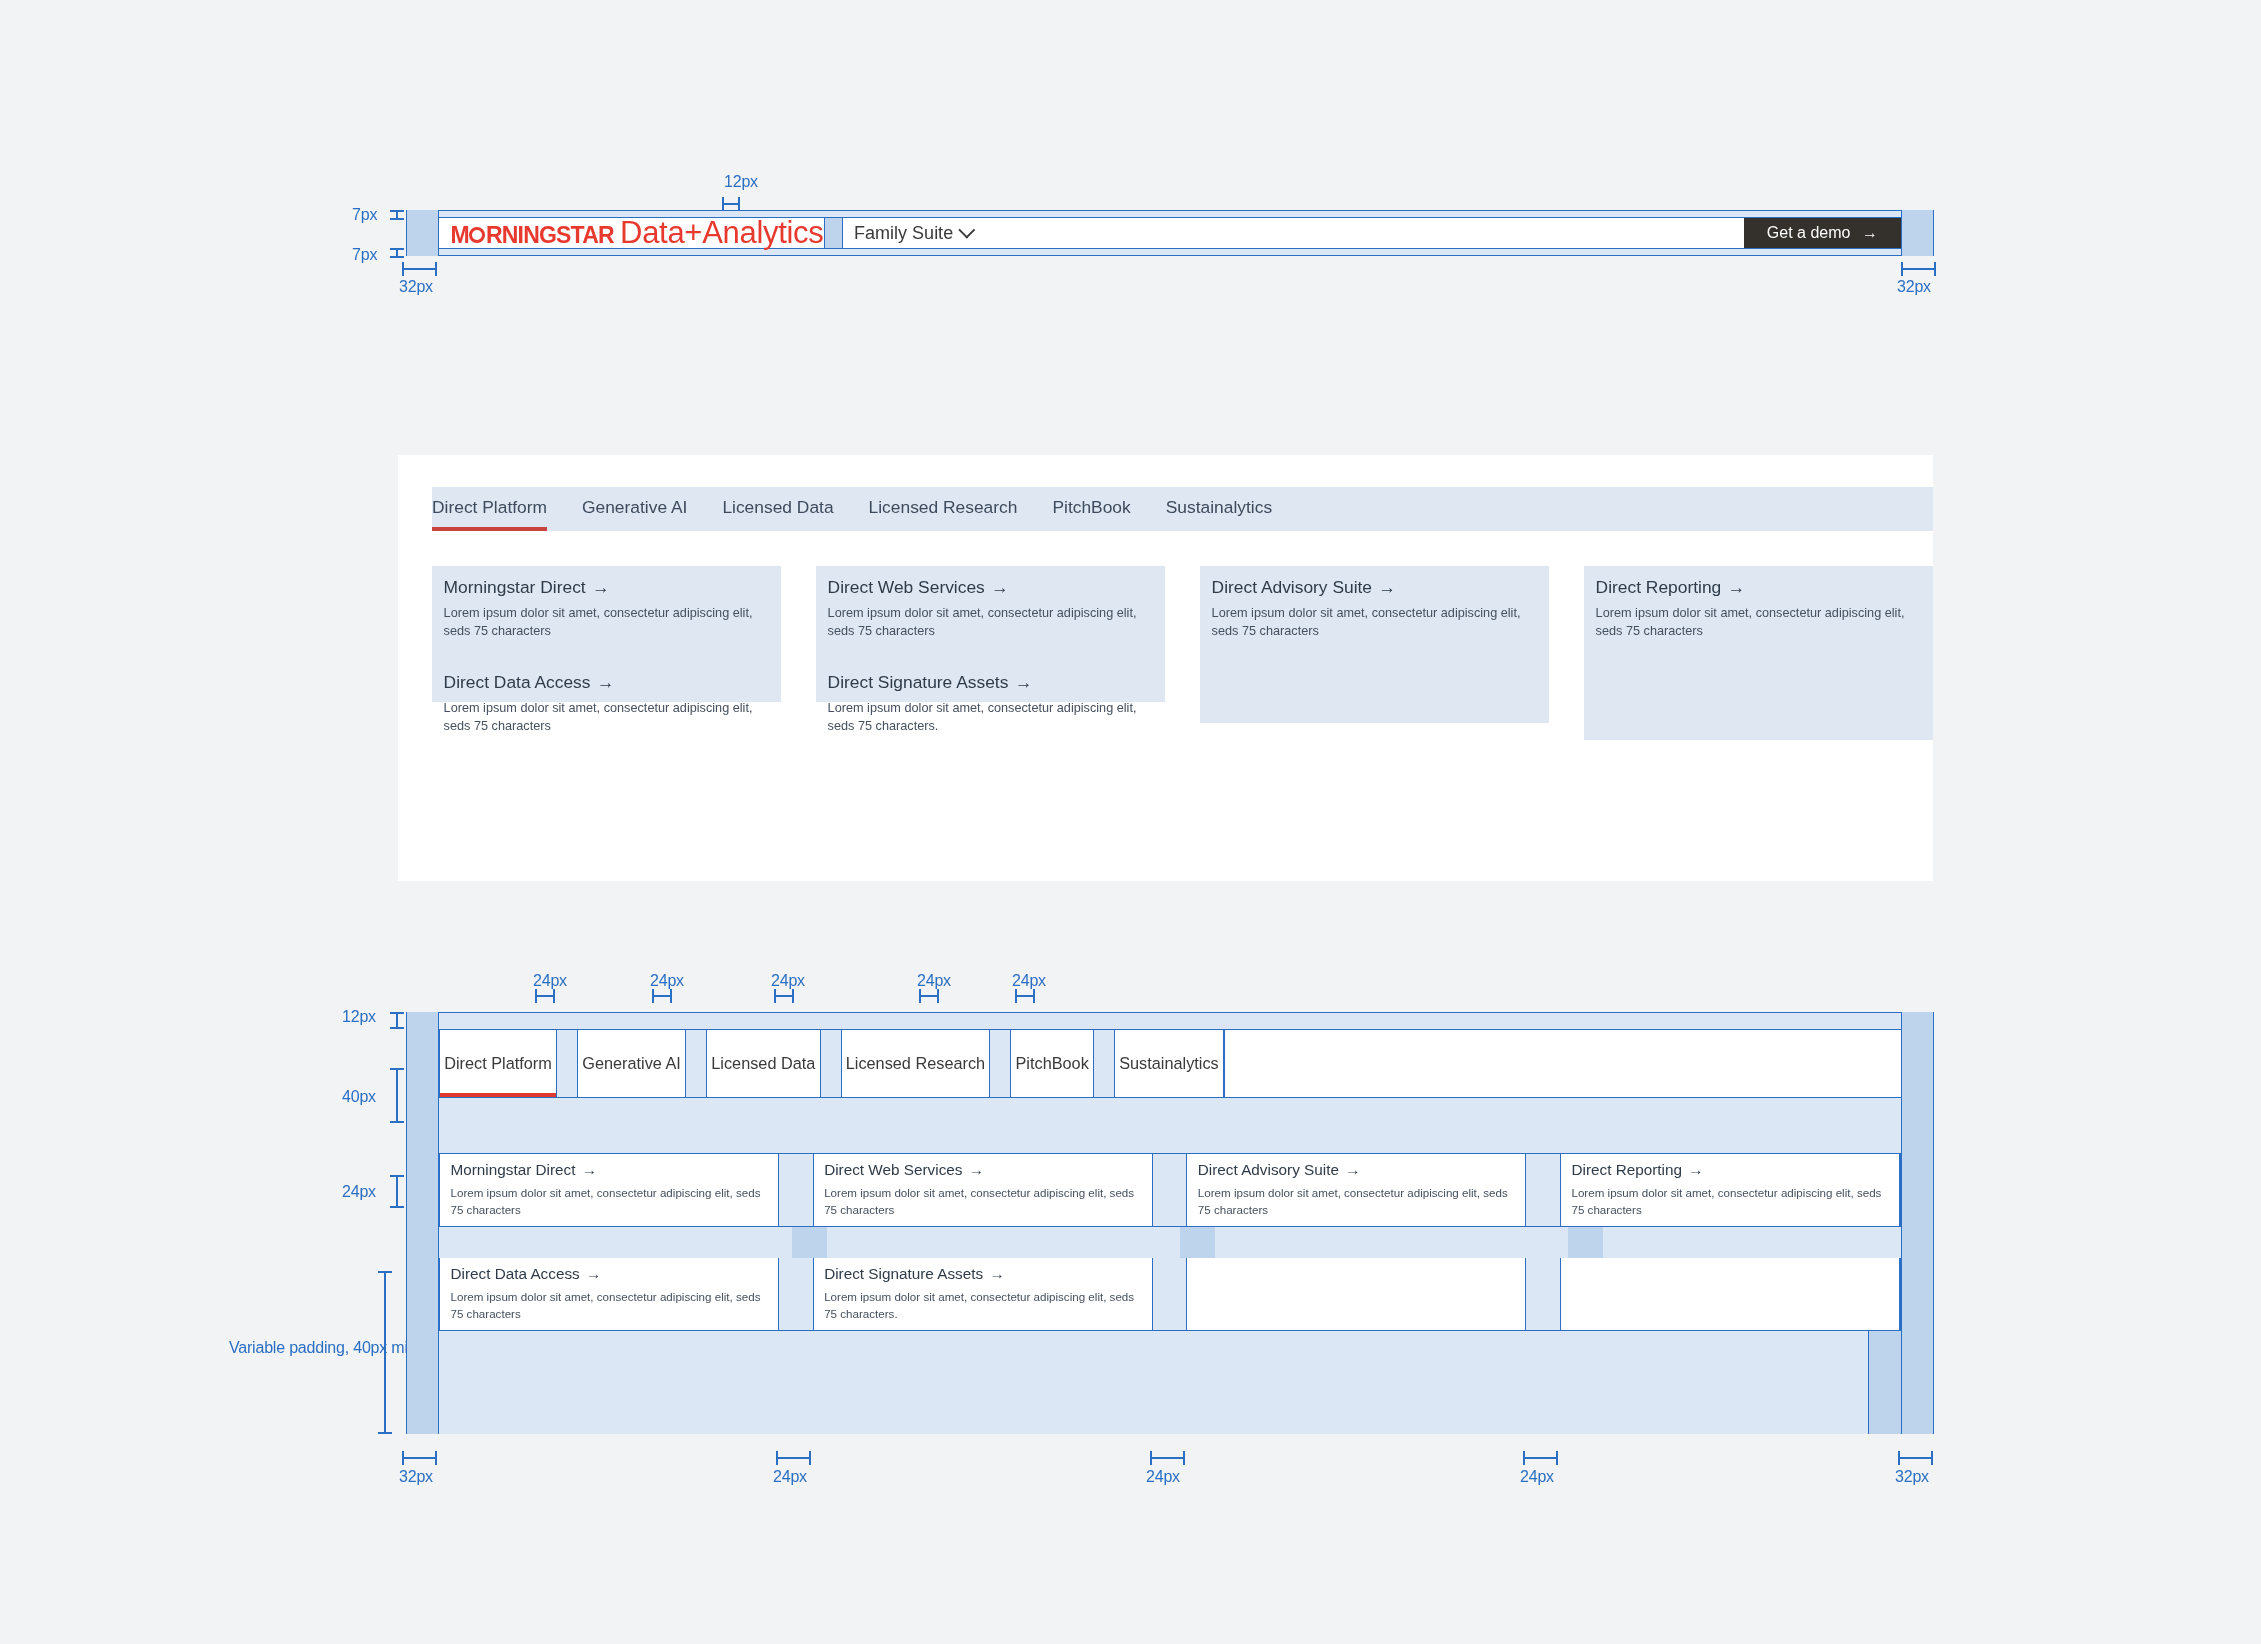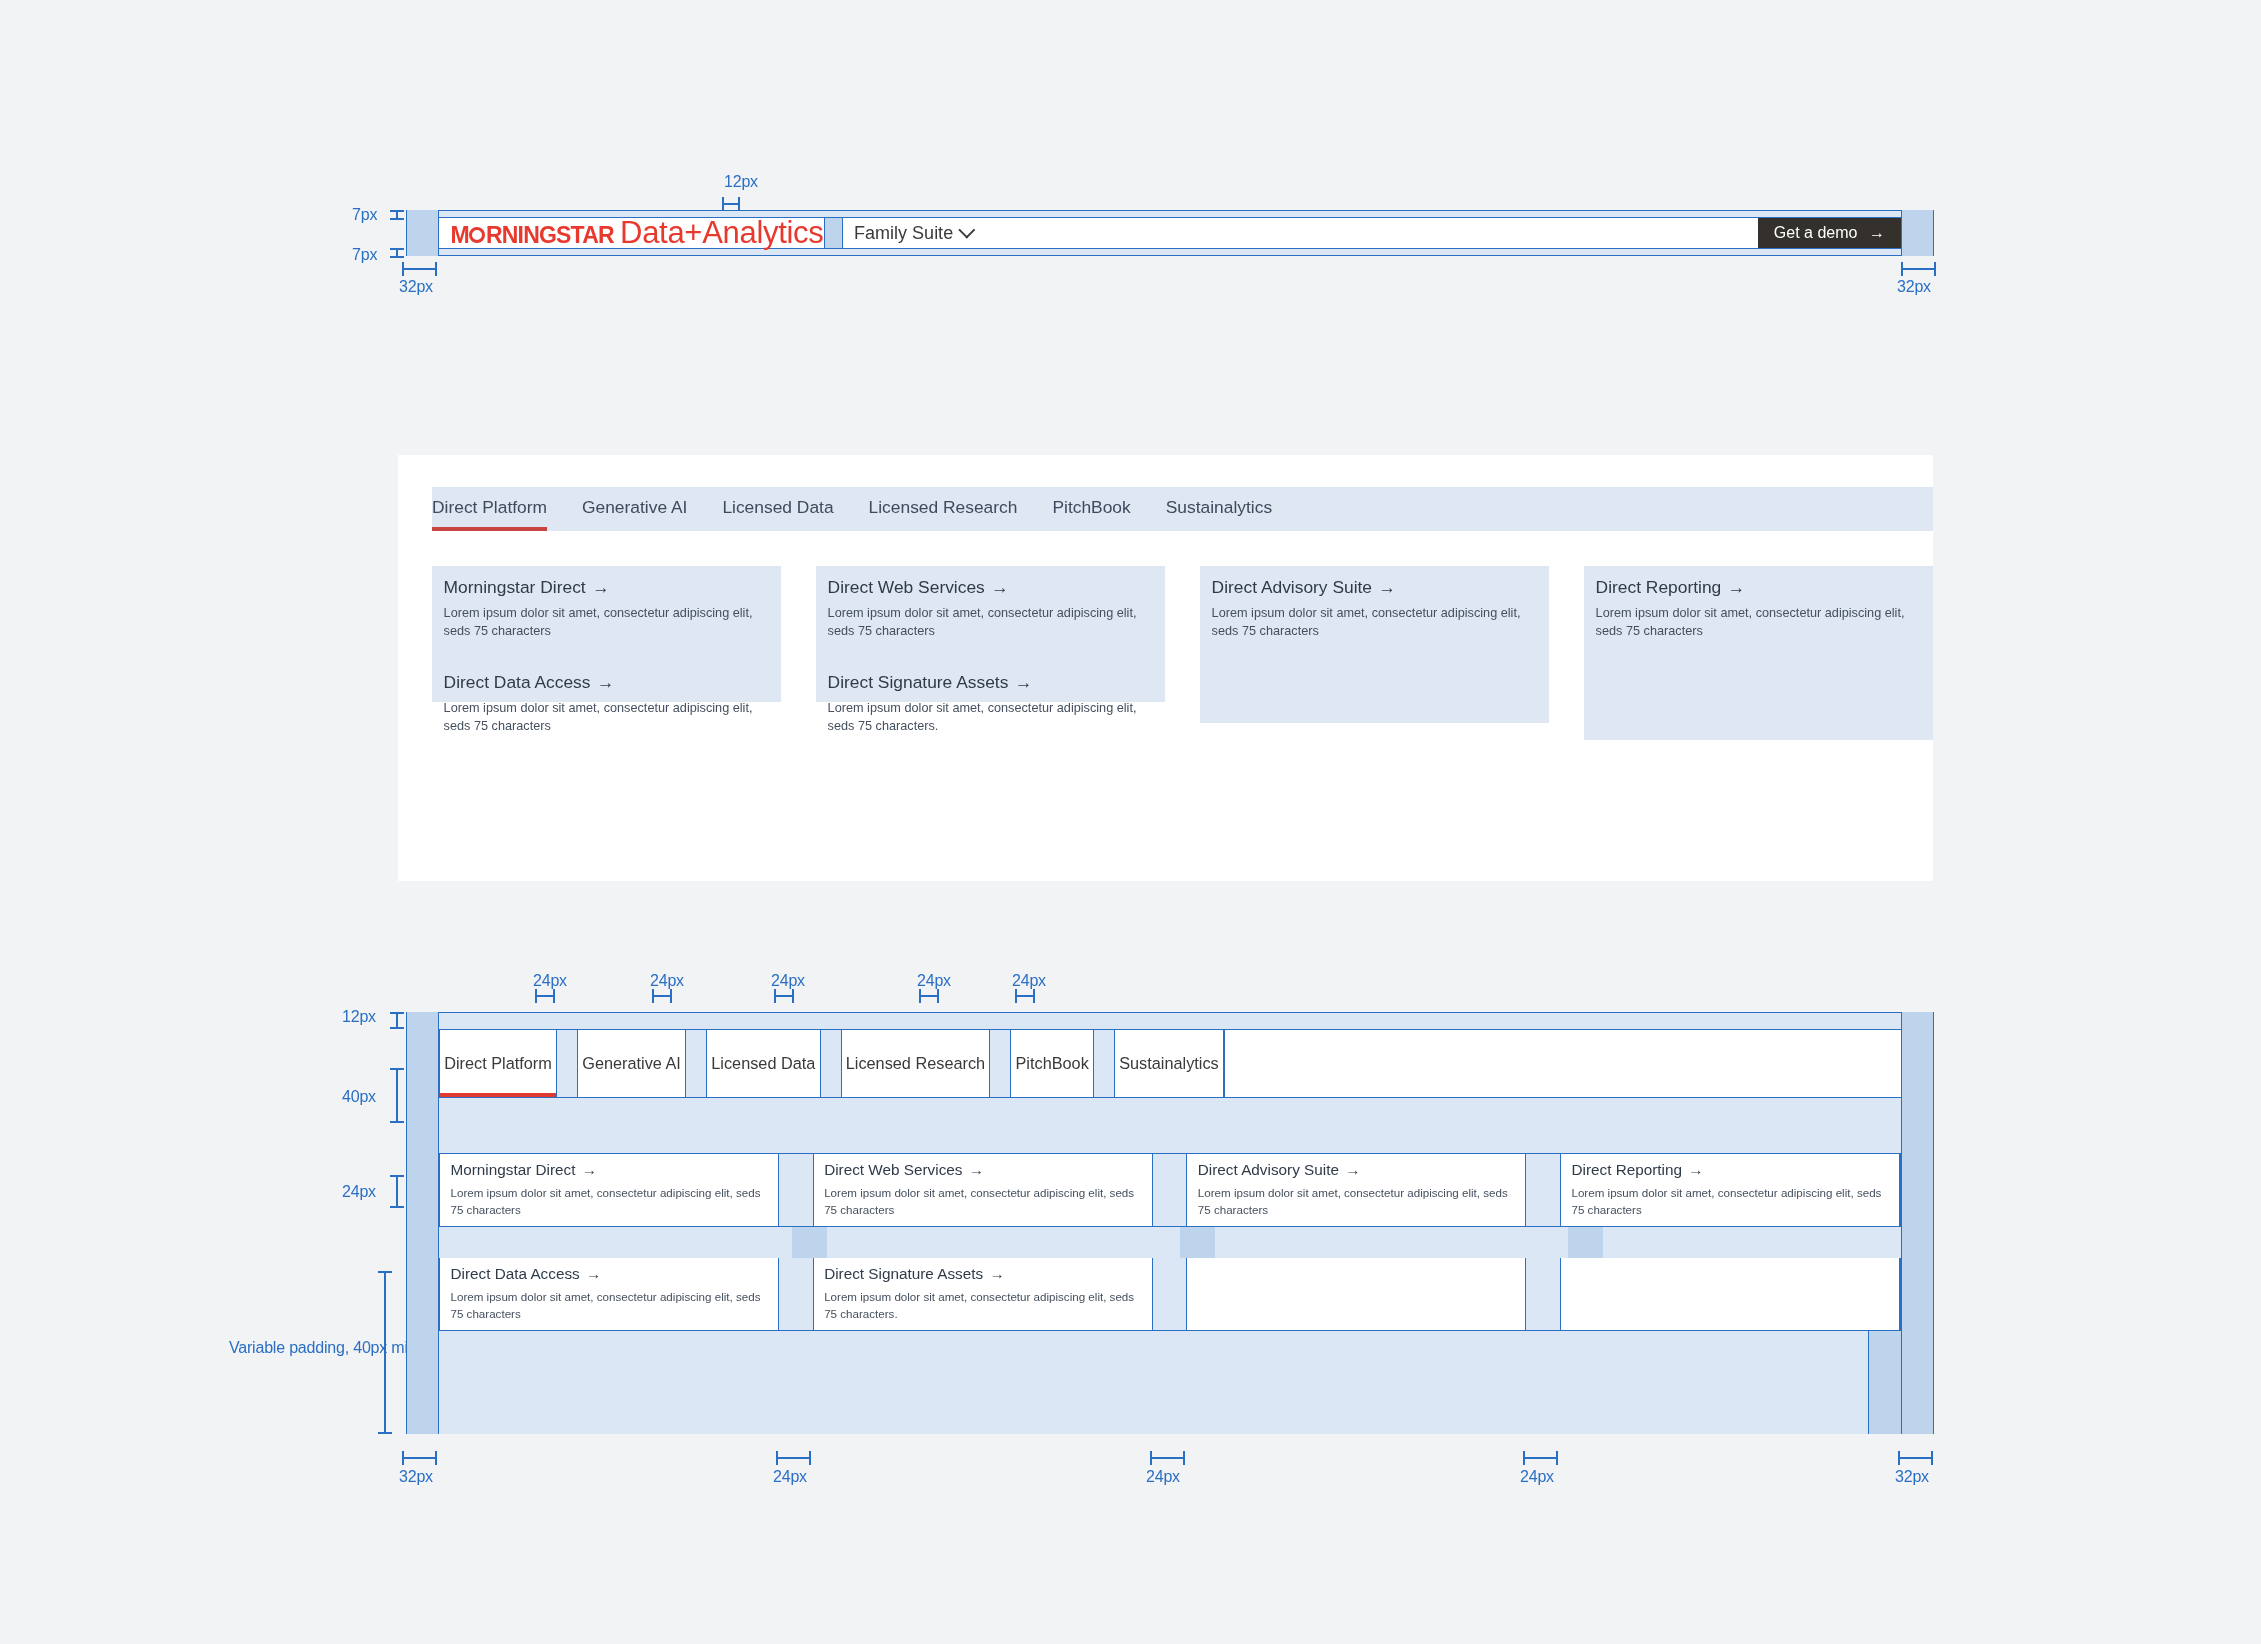--- a/index.html
+++ b/index.html
@@ -69,21 +69,21 @@
   .family-brand {
     display: flex; align-items: center; gap: 7.4px;
     padding-left: 11.6px; color: #3a3a3a; font-size: 18px;
   }
   .chev-down { display: inline-block; width: 11.6px; height: 11.6px;
     border-right: 2.1px solid #3a3a3a; border-bottom: 2.1px solid #3a3a3a;
     transform: rotate(45deg); position: relative; top: -3.7px; }
   .demo-btn {
     margin-left: auto; align-self: stretch; background: #34302c; color: #fff;
     display: flex; align-items: center; gap: 11.6px;
-    padding: 0 16px; font-size: 16px; white-space: nowrap;
+    padding: 0 23px; font-size: 16px; white-space: nowrap;
   }
 
   
   #preview {
     position: absolute; left: 398px; top: 455px; width: 1535px; height: 426px;
     background: #ffffff;
   }
   .pv-tabs {
     position: absolute; left: 34px; top: 32px; right: 0; height: 44px;
     background: #dfe7f2; display: flex; align-items: center; gap: 0;

